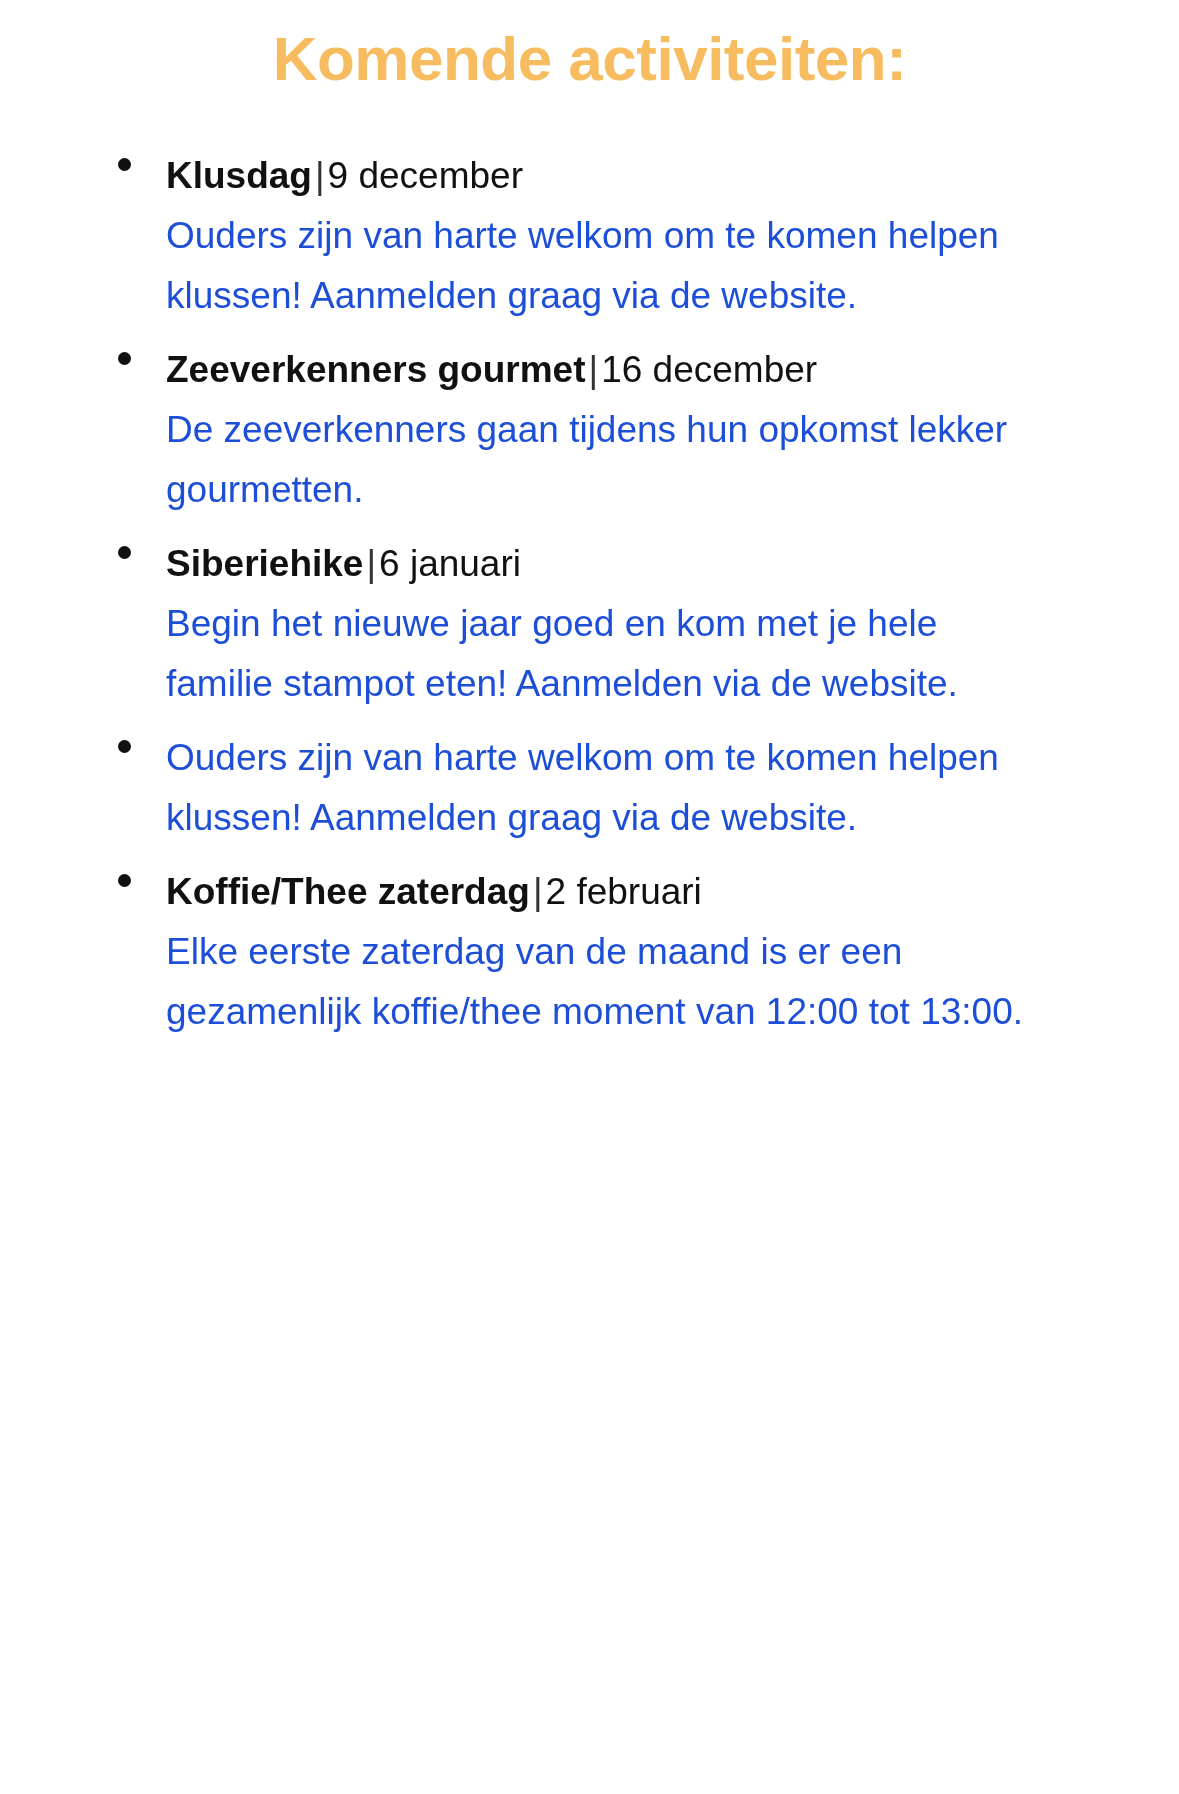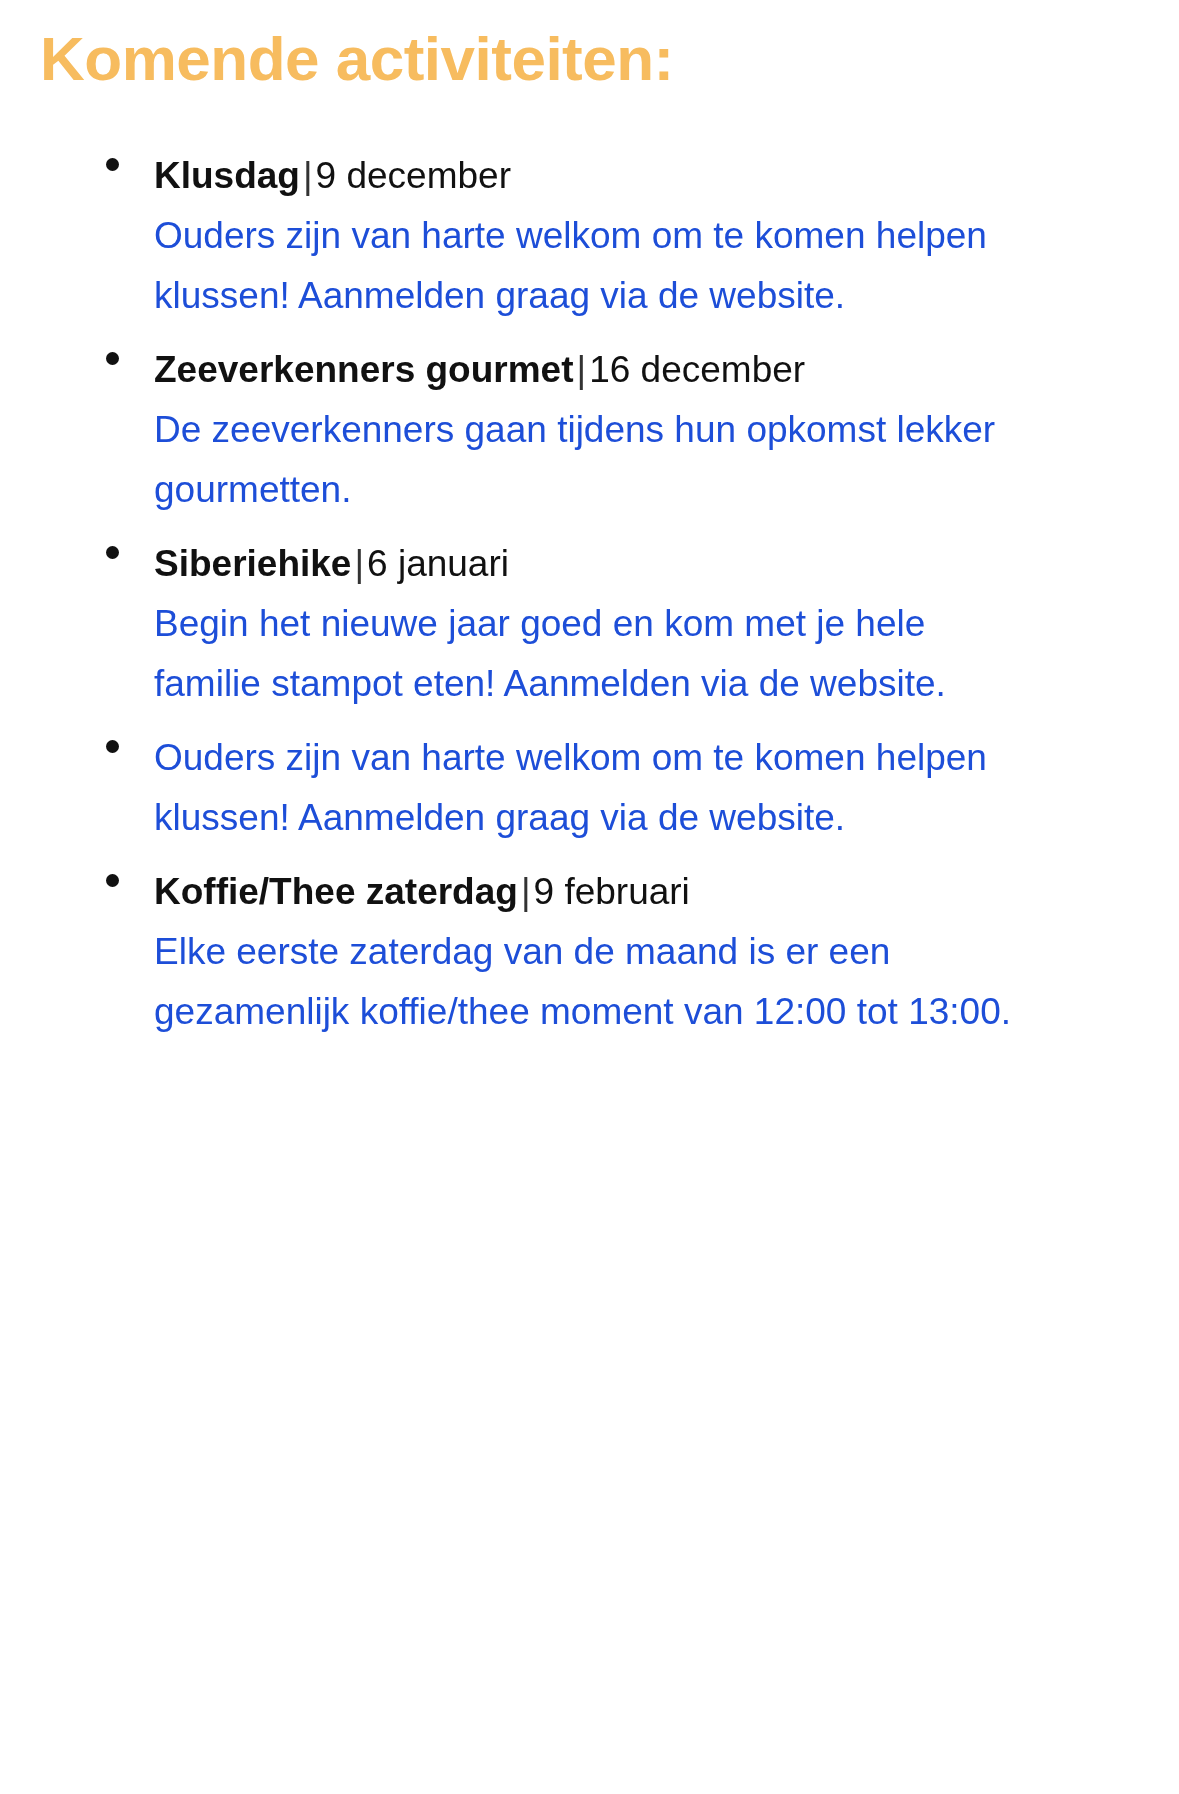--- a/index.html
+++ b/index.html
@@ -16,32 +16,32 @@
     -webkit-font-smoothing: antialiased;
   }
   .page {
     width: 1179px;
     min-height: 1794px;
     box-sizing: border-box;
     padding: 0;
     background: #ffffff;
   }
   .page-title {
-    text-align: left;
+    text-align: center;
     color: #f7bc5f;
     font-size: 62px;
     font-weight: bold;
     letter-spacing: -0.5px;
     margin: 22px 0 0 0;
     padding: 0 40px;
     line-height: 1.2;
   }
   .activity-list {
     list-style: none;
-    margin: 50px 0 0 4px;
+    margin: 50px 0 0 16px;
     padding: 0 60px 0 150px;
   }
   .activity-item {
     position: relative;
     margin: 0 0 14px 0;
     padding: 0;
   }
   .bullet {
     position: absolute;
     left: -48px;
@@ -111,19 +111,19 @@
     </li>
 
     <li class="activity-item">
       <span class="bullet"></span>
       <div class="activity-desc">Ouders zijn van harte welkom om te komen helpen klussen! Aanmelden graag via de website.</div>
     </li>
 
     <li class="activity-item">
       <span class="bullet"></span>
       <div class="activity-head">
-        <span class="activity-name">Koffie/Thee zaterdag</span><span class="sep">|</span><span class="activity-date">9 februari</span>
+        <span class="activity-name">Koffie/Thee zaterdag</span><span class="sep">|</span><span class="activity-date">2 februari</span>
       </div>
       <div class="activity-desc">Elke eerste zaterdag van de maand is er een gezamenlijk koffie/thee moment van 12:00 tot 13:00.</div>
     </li>
 
   </ul>
 </div>
 
 </body></html>

